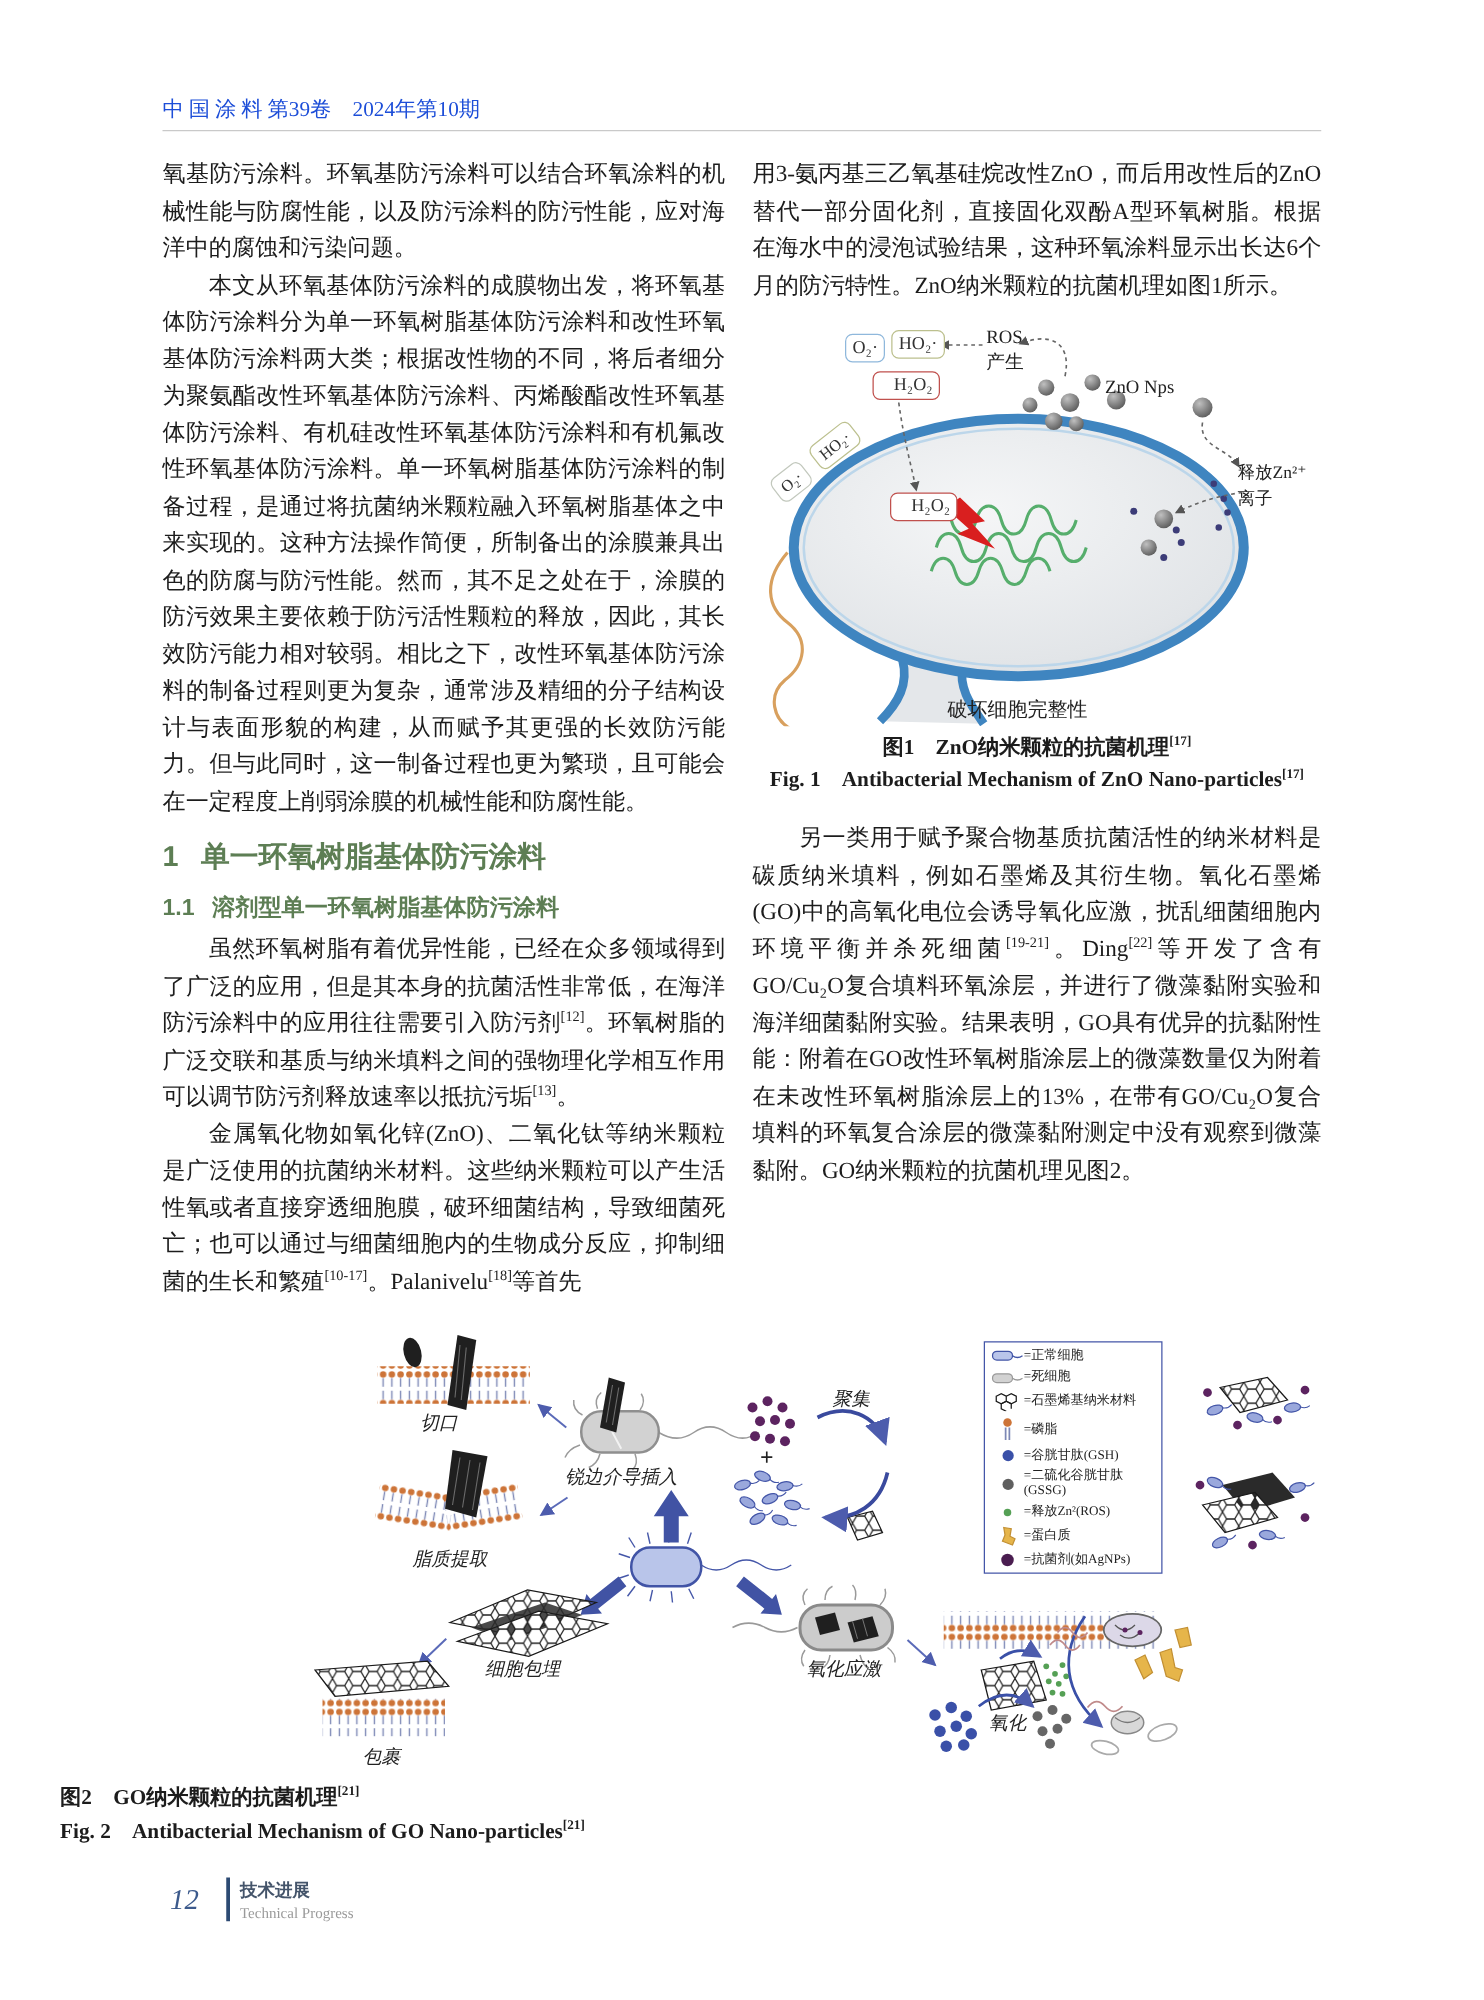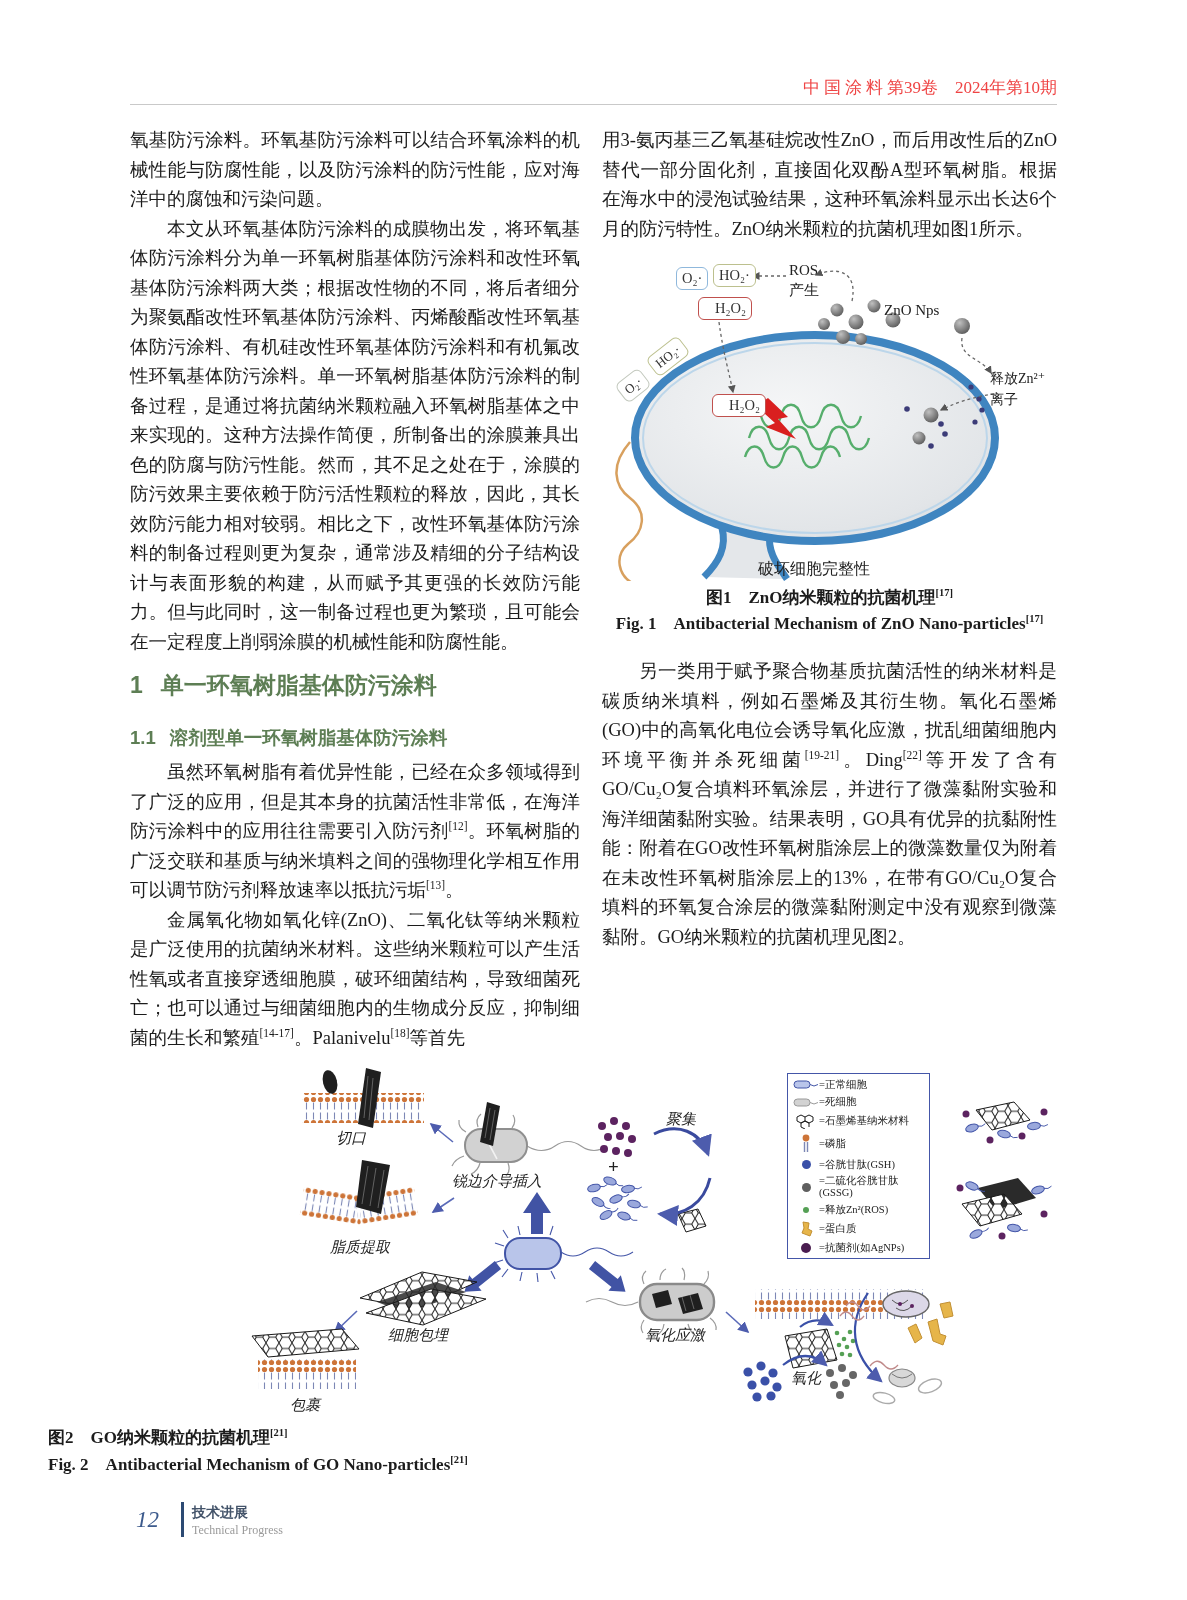--- a/index.html
+++ b/index.html
@@ -1,31 +1,31 @@
 <!DOCTYPE html>
 <html><head>
 <meta charset="utf-8">
 <style>
   html,body{margin:0;padding:0;background:#ffffff;}
   .page{position:relative;width:1187px;height:1600px;background:#fff;overflow:hidden;
         font-family:"Liberation Serif","DejaVu Serif",serif;color:#1c1c1c;}
   
-  .hdr{position:absolute;top:76px;left:130px;right:130px;display:flex;justify-content:flex-end;
-       font-size:17px;color:#ef4444;}
+  .hdr{position:absolute;top:76px;left:130px;right:130px;display:flex;justify-content:flex-start;
+       font-size:17px;color:#1d4ed8;}
   .hdr .jn{letter-spacing:4px;}
   .hdr-line{position:absolute;top:104px;left:130px;right:130px;height:1px;background:#c9c9c9;}
   
   .col{position:absolute;top:126px;font-size:18.5px;line-height:29.5px;text-align:justify;}
   .col-l{left:130px;width:450px;}
   .col-r{left:602px;width:455px;}
   .col p{margin:0;}
   .ind{text-indent:2em;}
   sup{font-size:0.62em;vertical-align:super;line-height:0;}
   
-  .h1{margin-top:13px;margin-bottom:25px;font-family:"Liberation Sans","DejaVu Sans",sans-serif;
+  .h1{margin-top:13px;margin-bottom:13px;font-family:"Liberation Sans","DejaVu Sans",sans-serif;
       font-weight:bold;font-size:23px;color:#5d7e54;line-height:30px;text-align:left;}
   .h1 .num{margin-right:18px;}
   .h2{margin-bottom:7px;font-family:"Liberation Sans","DejaVu Sans",sans-serif;
       font-weight:bold;font-size:18.5px;color:#5d7e54;line-height:26px;text-align:left;}
   .h2 .num{margin-right:14px;}
   
   .fig1{position:relative;width:460px;height:335px;margin:2px 0 0 -2px;}
   .fig1 .lbl{position:absolute;font-size:15px;white-space:nowrap;color:#222;}
   .chembox{position:absolute;background:#fff;border-radius:6px;padding:0 5px;font-size:14.5px;
            line-height:21px;white-space:nowrap;color:#333;}
@@ -67,21 +67,21 @@
   <div class="col col-l">
     <p>氧基防污涂料。环氧基防污涂料可以结合环氧涂料的机械性能与防腐性能，以及防污涂料的防污性能，应对海洋中的腐蚀和污染问题。</p>
     <p class="ind">本文从环氧基体防污涂料的成膜物出发，将环氧基体防污涂料分为单一环氧树脂基体防污涂料和改性环氧基体防污涂料两大类；根据改性物的不同，将后者细分为聚氨酯改性环氧基体防污涂料、丙烯酸酯改性环氧基体防污涂料、有机硅改性环氧基体防污涂料和有机氟改性环氧基体防污涂料。单一环氧树脂基体防污涂料的制备过程，是通过将抗菌纳米颗粒融入环氧树脂基体之中来实现的。这种方法操作简便，所制备出的涂膜兼具出色的防腐与防污性能。然而，其不足之处在于，涂膜的防污效果主要依赖于防污活性颗粒的释放，因此，其长效防污能力相对较弱。相比之下，改性环氧基体防污涂料的制备过程则更为复杂，通常涉及精细的分子结构设计与表面形貌的构建，从而赋予其更强的长效防污能力。但与此同时，这一制备过程也更为繁琐，且可能会在一定程度上削弱涂膜的机械性能和防腐性能。</p>
     <div class="h1">
       <span class="num">1</span><span>单一环氧树脂基体防污涂料</span>
     </div>
     <div class="h2">
       <span class="num">1.1</span><span>溶剂型单一环氧树脂基体防污涂料</span>
     </div>
     <p class="ind"><span>虽然环氧树脂有着优异性能，已经在众多领域得到了广泛的应用，但是其本身的抗菌活性非常低，在海洋防污涂料中的应用往往需要引入防污剂</span><sup>[12]</sup><span>。环氧树脂的广泛交联和基质与纳米填料之间的强物理化学相互作用可以调节防污剂释放速率以抵抗污垢</span><sup>[13]</sup><span>。</span></p>
-    <p class="ind"><span>金属氧化物如氧化锌(ZnO)、二氧化钛等纳米颗粒是广泛使用的抗菌纳米材料。这些纳米颗粒可以产生活性氧或者直接穿透细胞膜，破环细菌结构，导致细菌死亡；也可以通过与细菌细胞内的生物成分反应，抑制细菌的生长和繁殖</span><sup>[14-17]</sup><span>。Palanivelu</span><sup>[18]</sup><span>等首先</span></p>
+    <p class="ind"><span>金属氧化物如氧化锌(ZnO)、二氧化钛等纳米颗粒是广泛使用的抗菌纳米材料。这些纳米颗粒可以产生活性氧或者直接穿透细胞膜，破环细菌结构，导致细菌死亡；也可以通过与细菌细胞内的生物成分反应，抑制细菌的生长和繁殖</span><sup>[10-17]</sup><span>。Palanivelu</span><sup>[18]</sup><span>等首先</span></p>
   </div>
 
   <div class="col col-r">
     <p>用3-氨丙基三乙氧基硅烷改性ZnO，而后用改性后的ZnO替代一部分固化剂，直接固化双酚A型环氧树脂。根据在海水中的浸泡试验结果，这种环氧涂料显示出长达6个月的防污特性。ZnO纳米颗粒的抗菌机理如图1所示。</p>
 
     <div class="fig1">
       <svg width="460" height="335" viewBox="0 0 460 335">
         <defs>
           <radialGradient id="cellg" cx="42%" cy="36%" r="75%">
             <stop offset="0%" stop-color="#f5f6f7"></stop>

